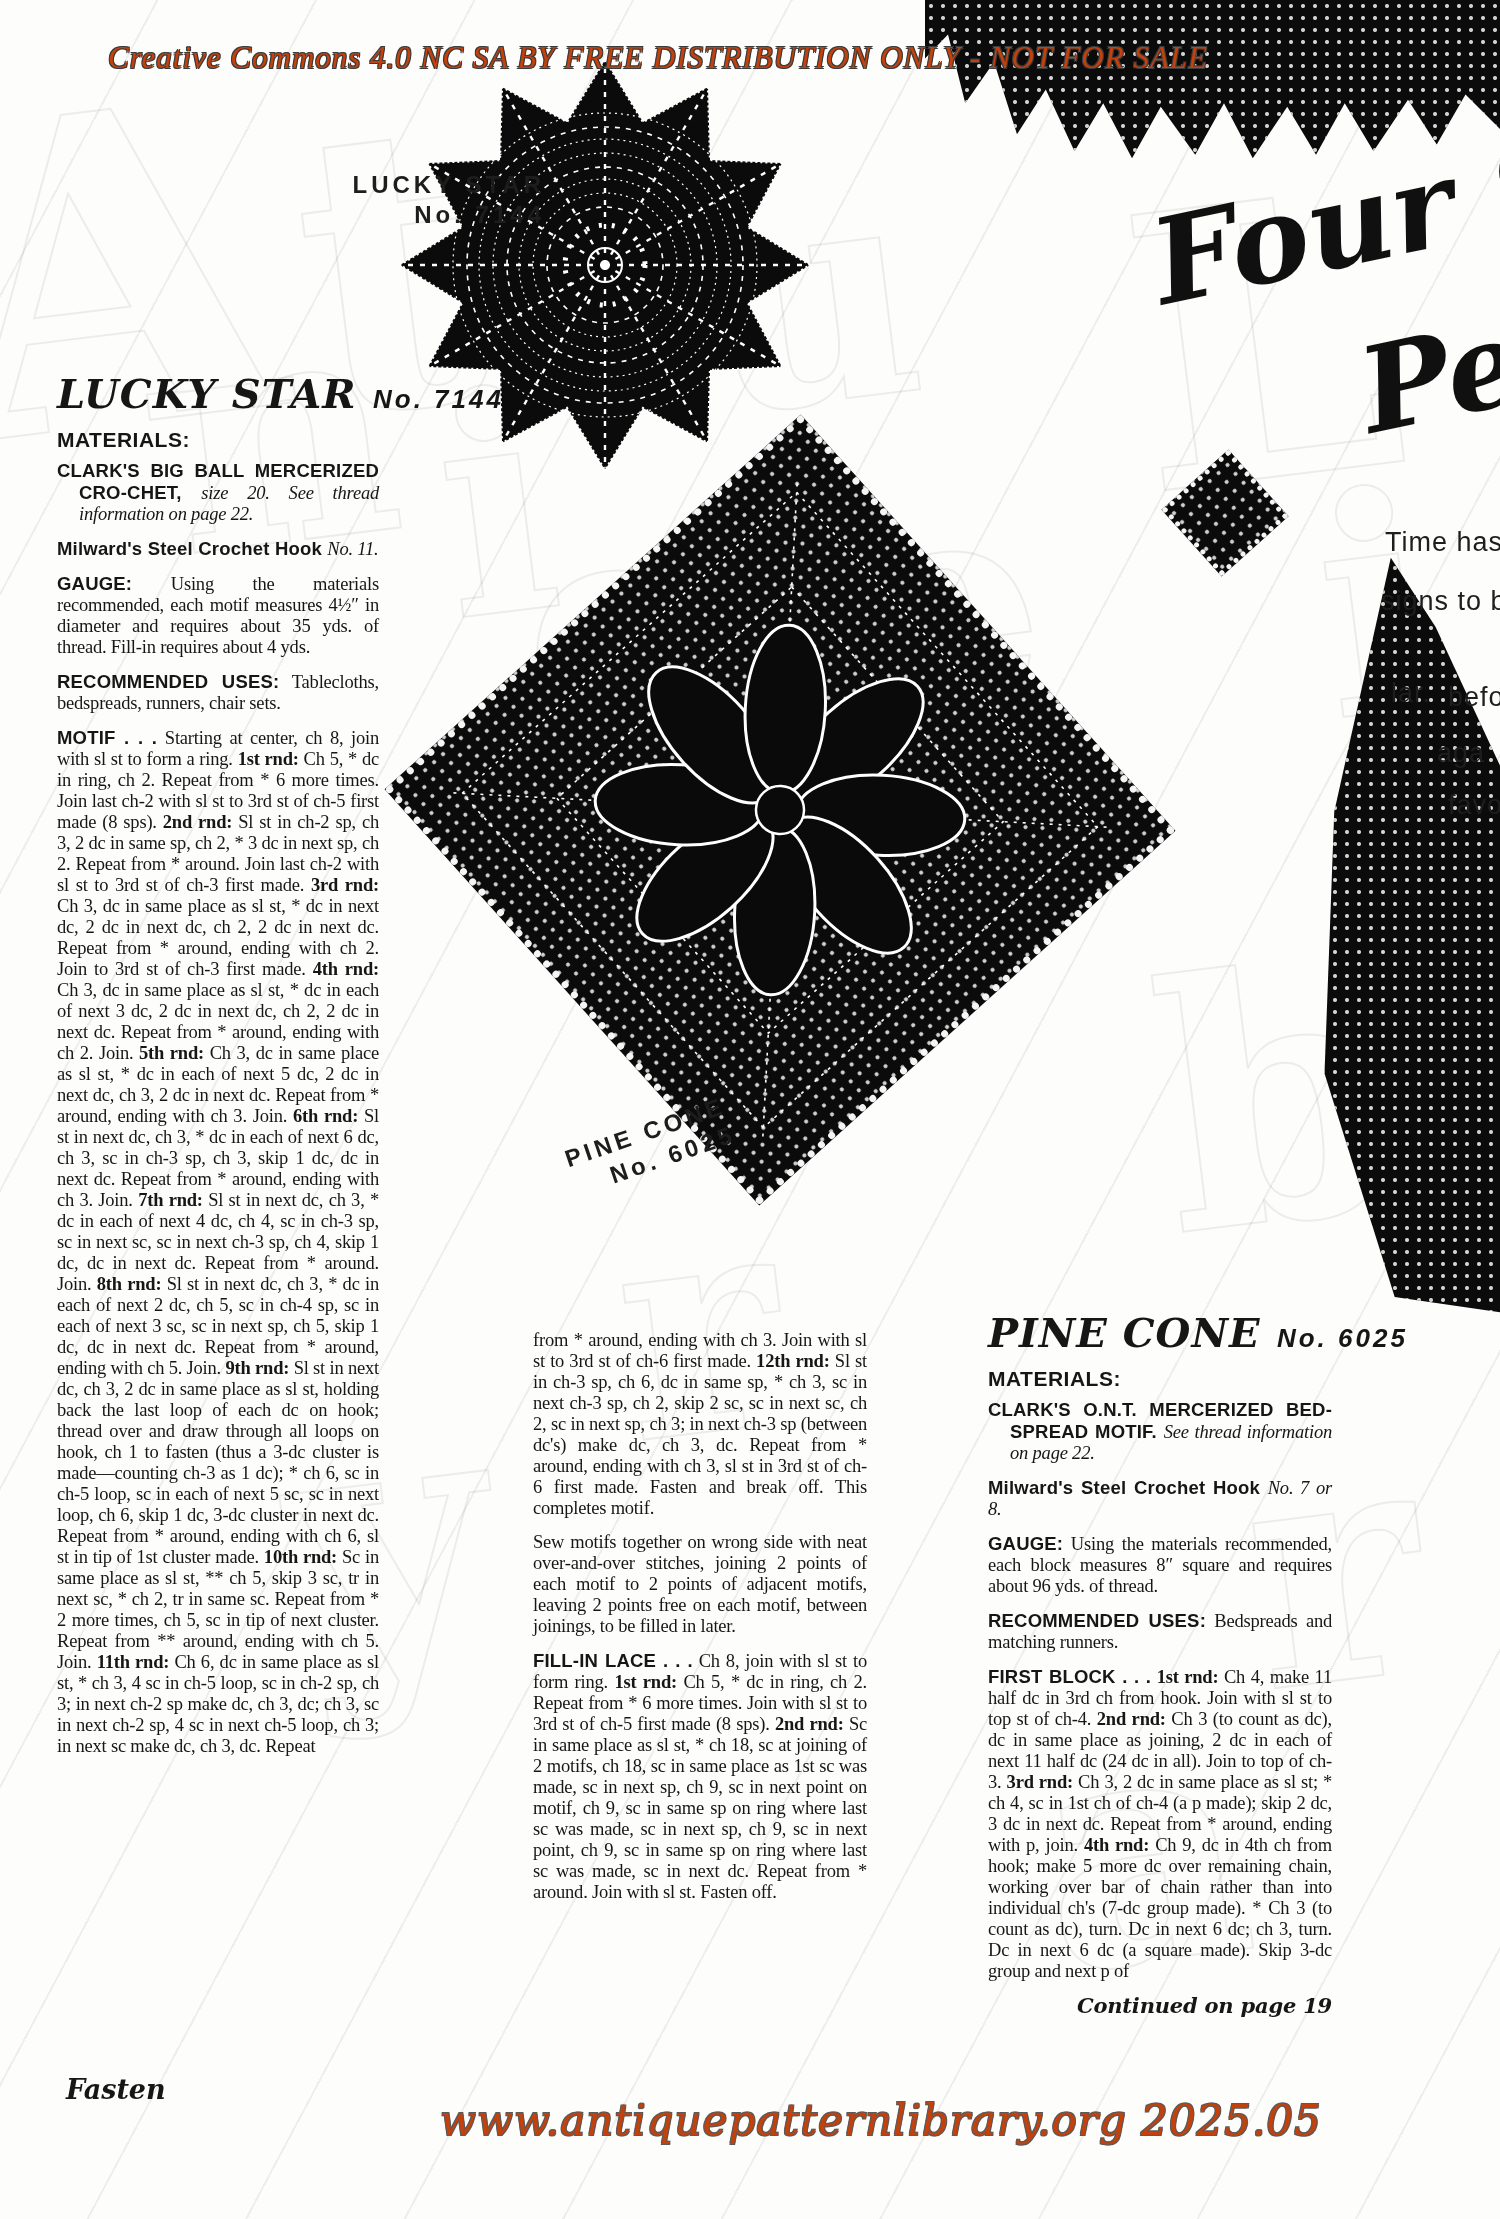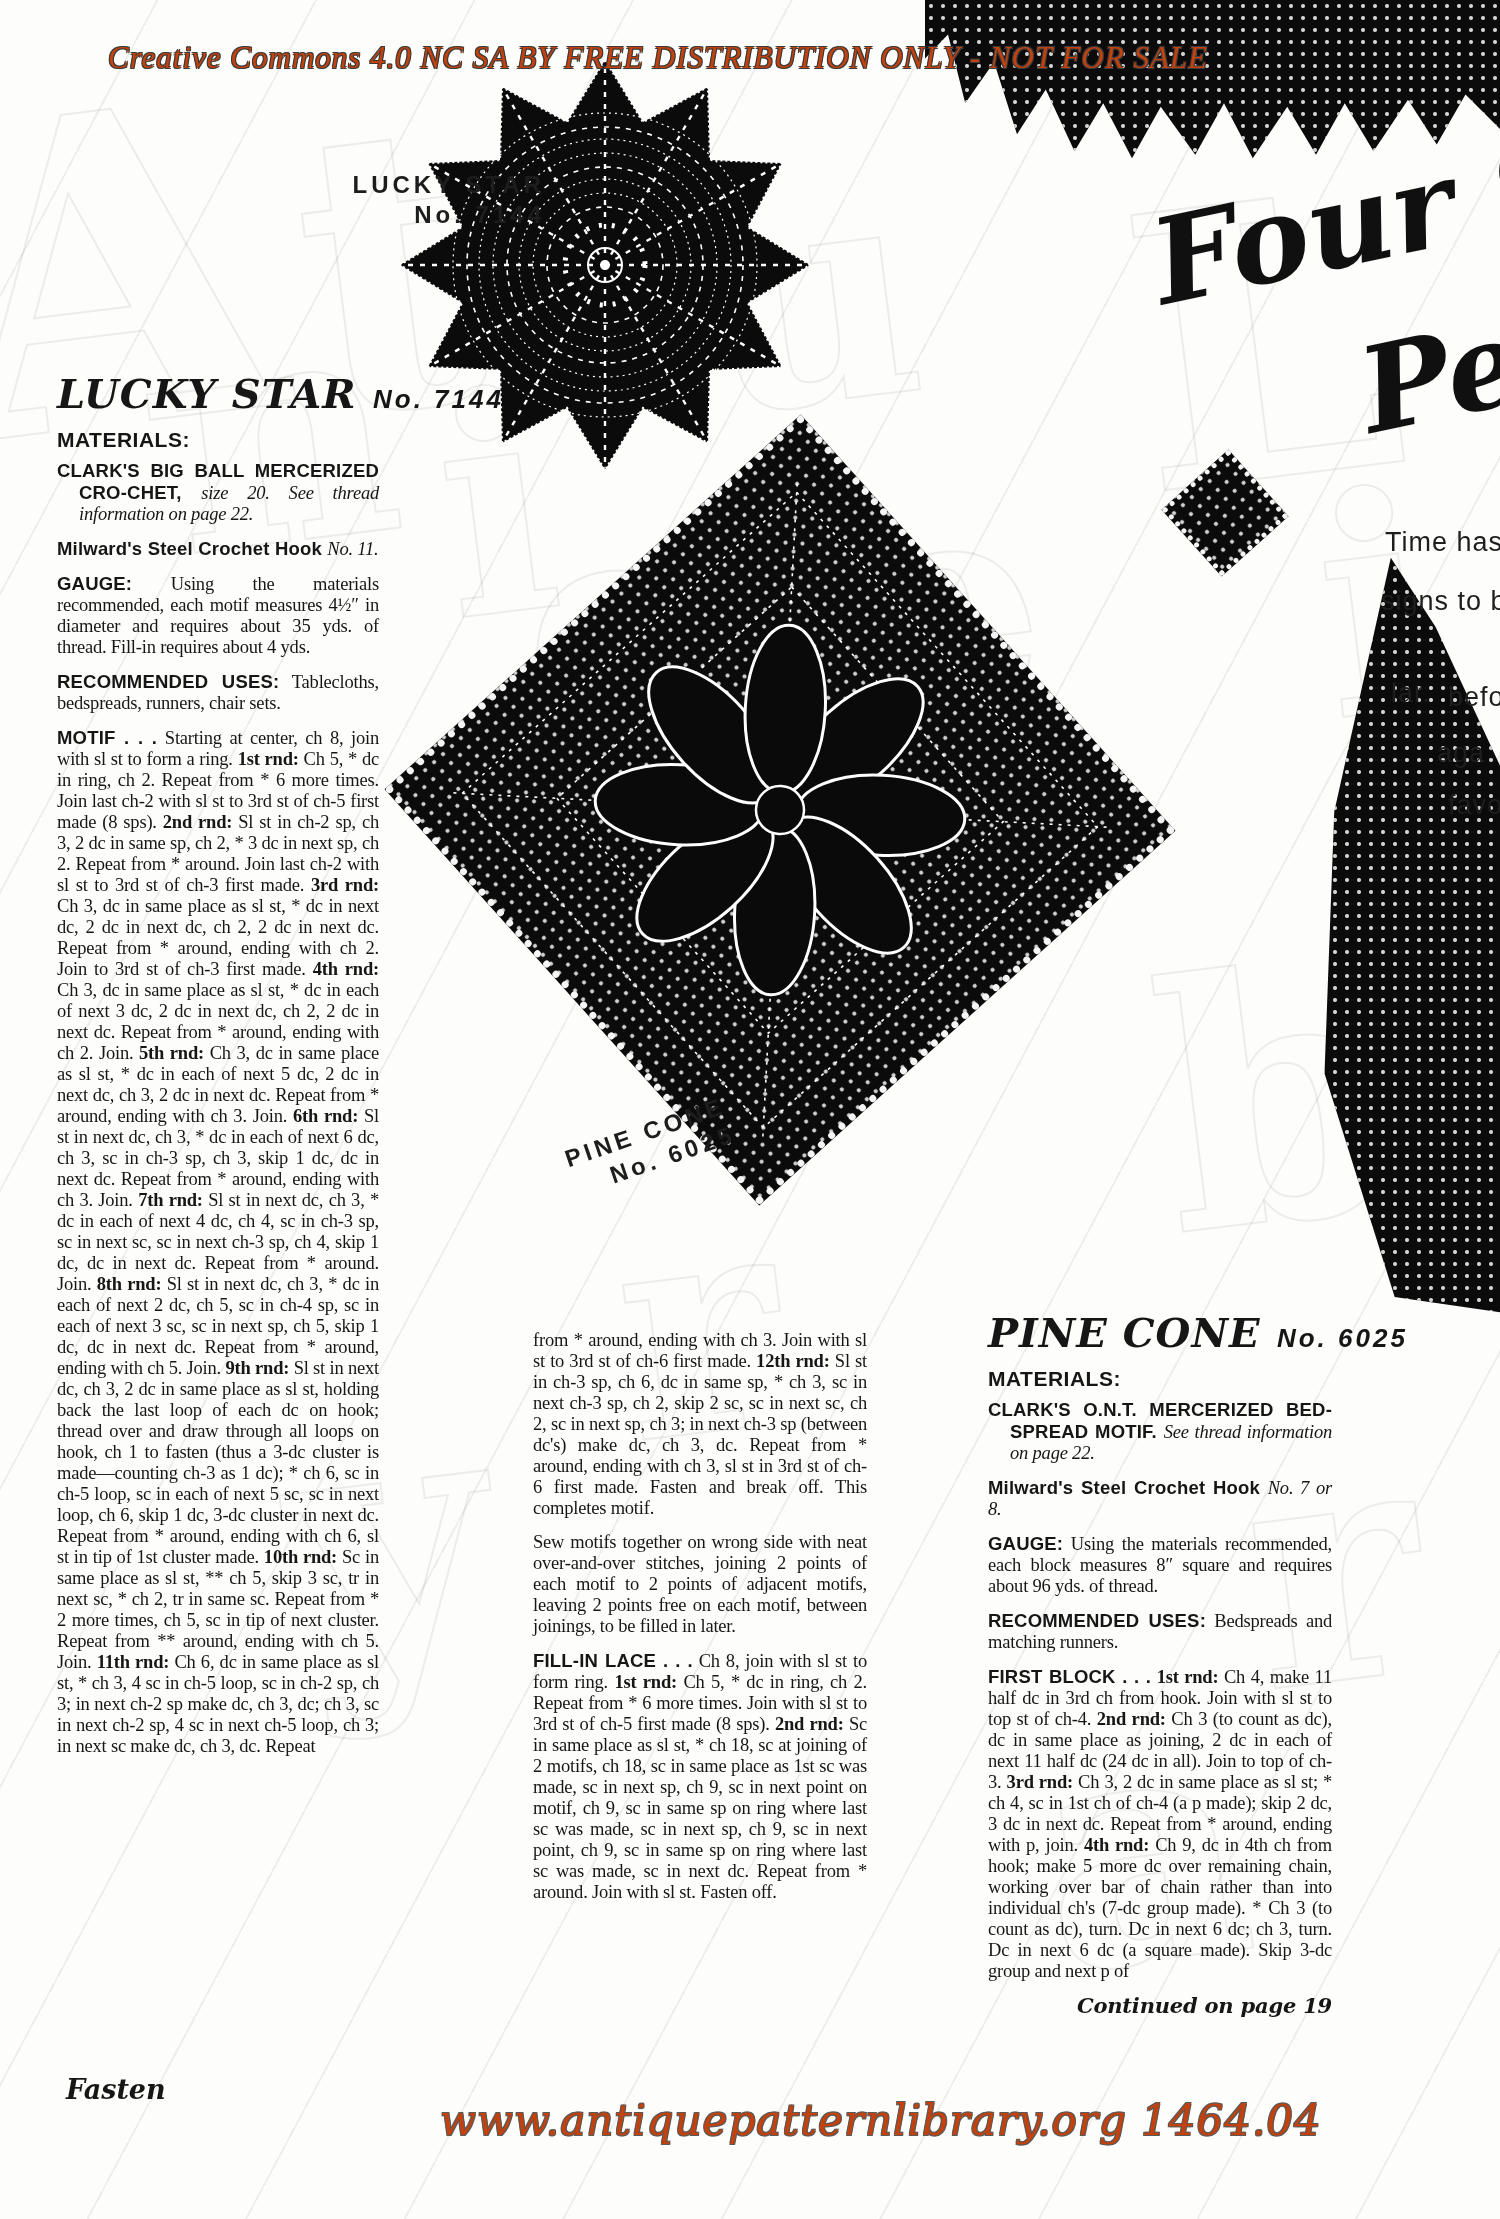--- a/index.html
+++ b/index.html
@@ -272,15 +272,15 @@
     <div class="label-sans">MATERIALS:</div>
     <p class="p hang"><sb>CLARK'S O.N.T. MERCERIZED BED-SPREAD MOTIF. </sb><i>See thread information on page 22.</i></p>
     <p class="p"><sb>Milward's Steel Crochet Hook </sb><i>No. 7 or 8.</i></p>
     <p class="p"><sb>GAUGE:</sb>  Using the materials recommended, each block measures 8″ square and requires about 96 yds. of thread.</p>
     <p class="p"><sb>RECOMMENDED USES:</sb>  Bedspreads and matching runners.</p>
     <p class="p"><sb>FIRST BLOCK . . .</sb>  <b>1st rnd:</b> Ch 4, make 11 half dc in 3rd ch from hook. Join with sl st to top st of ch-4. <b>2nd rnd:</b> Ch 3 (to count as dc), dc in same place as joining, 2 dc in each of next 11 half dc (24 dc in all). Join to top of ch-3. <b>3rd rnd:</b> Ch 3, 2 dc in same place as sl st; * ch 4, sc in 1st ch of ch-4 (a p made); skip 2 dc, 3 dc in next dc. Repeat from * around, ending with p, join. <b>4th rnd:</b> Ch 9, dc in 4th ch from hook; make 5 more dc over remaining chain, working over bar of chain rather than into individual ch's (7-dc group made). * Ch 3 (to count as dc), turn. Dc in next 6 dc; ch 3, turn. Dc in next 6 dc (a square made). Skip 3-dc group and next p of</p>
     <div class="continued">Continued on page 19</div>
   </div>
 
   <div class="page-number">Fasten</div>
-  <div class="footer-url engraved">www.antiquepatternlibrary.org  1464.04</div>
+  <div class="footer-url engraved">www.antiquepatternlibrary.org  2025.05</div>
 
 </div>
 
 </body></html>

